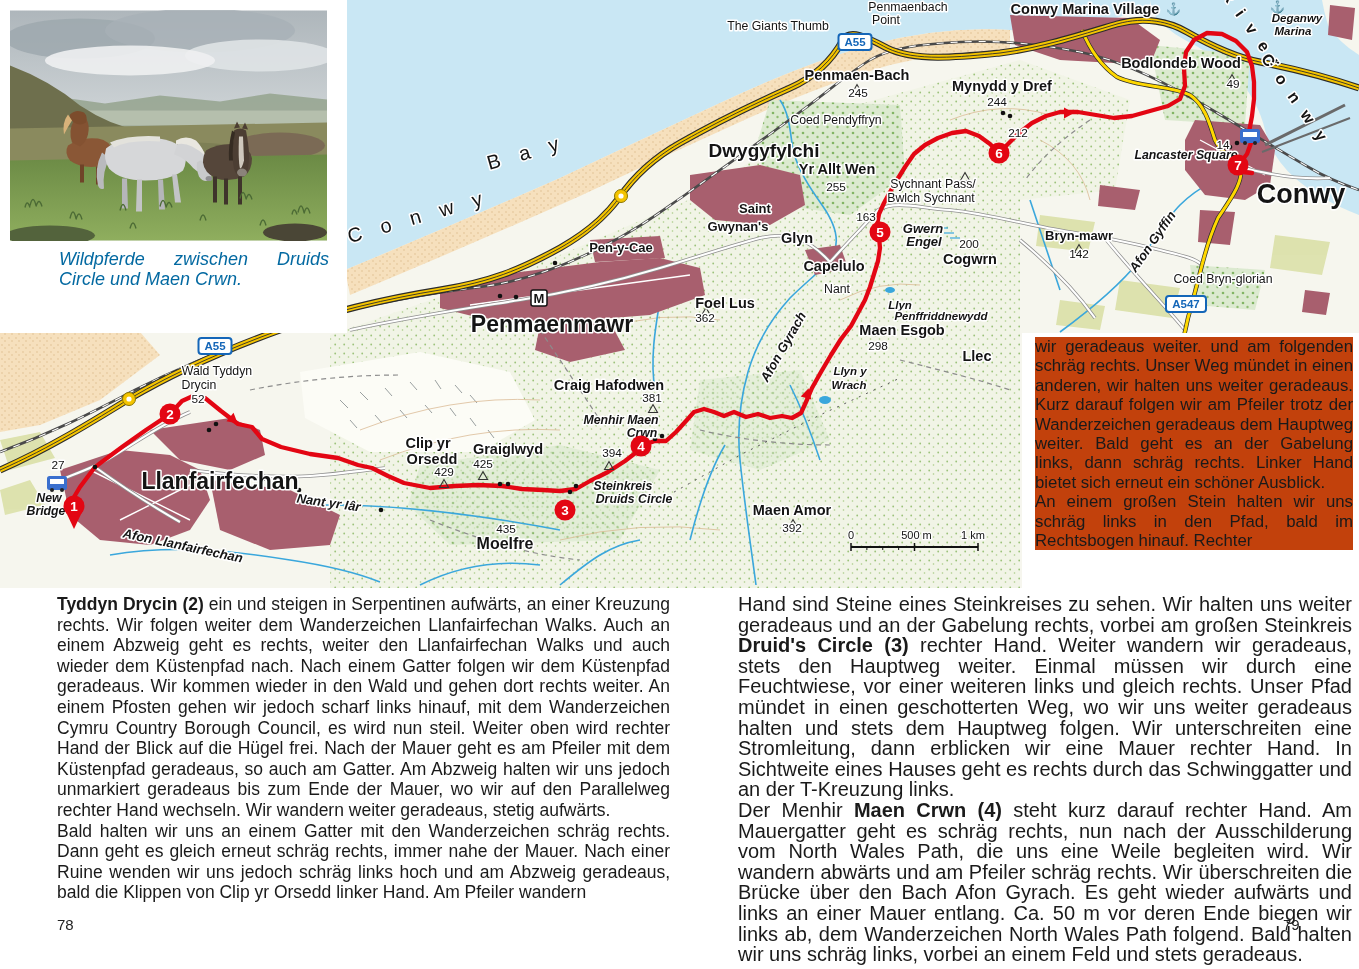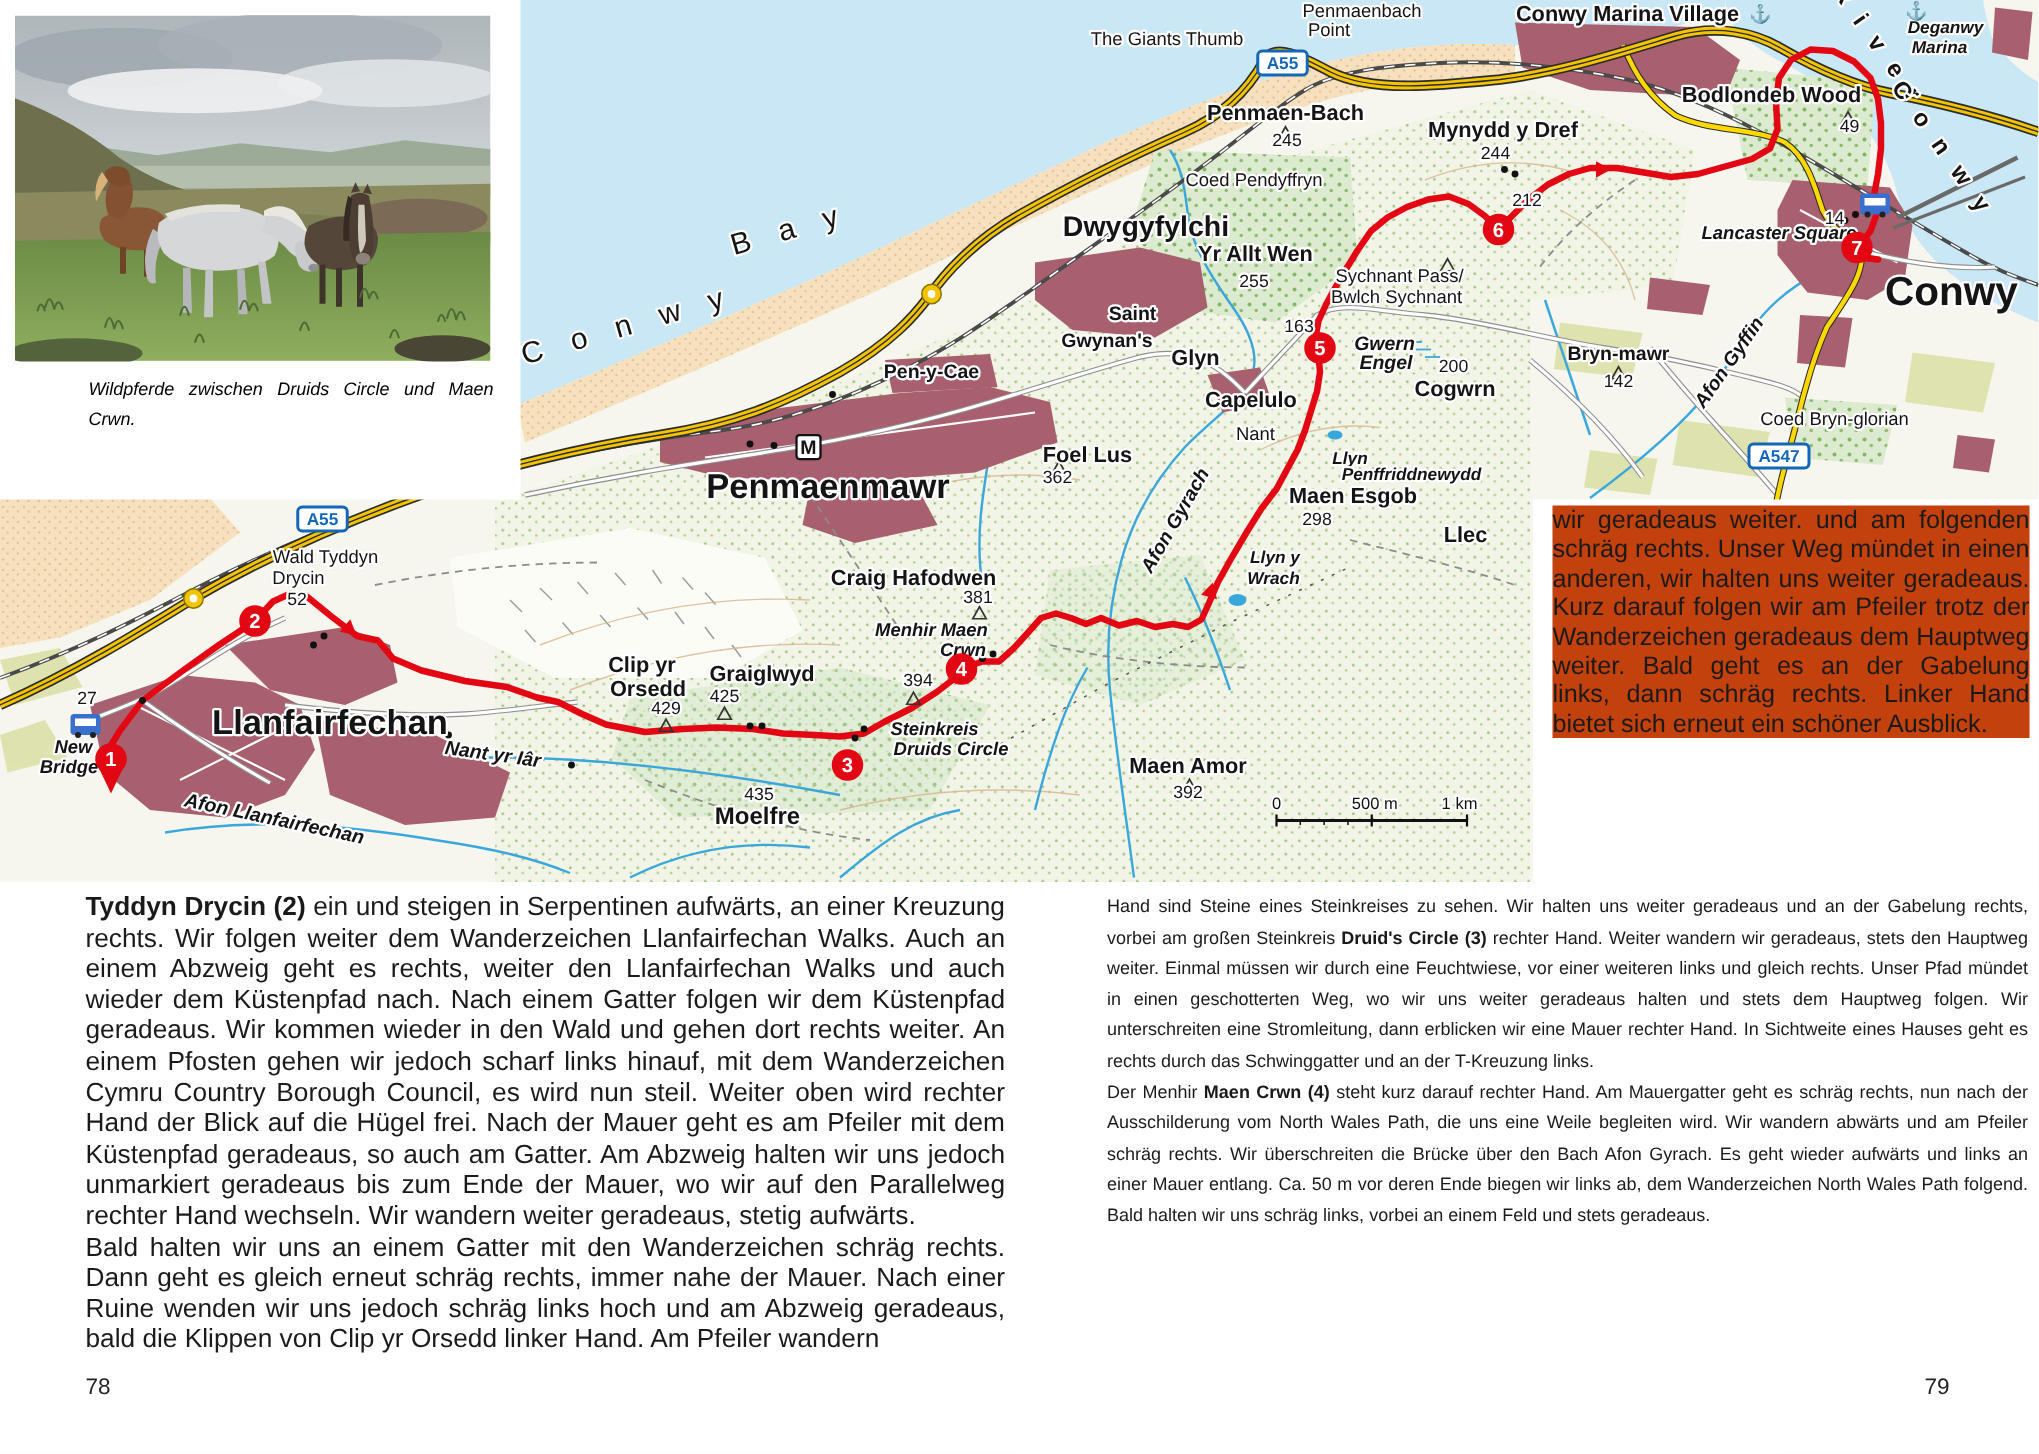--- a/index.html
+++ b/index.html
@@ -2,29 +2,29 @@
 <html><head>
 <meta charset="utf-8">
 <style>
   html,body{margin:0;padding:0;background:#fff;}
   .spread{position:relative;width:1359px;height:969px;background:#fff;overflow:hidden;
           font-family:"Liberation Sans",sans-serif;color:#1a1a1a;}
   #map{position:absolute;left:0;top:0;}
   .photo-box{position:absolute;left:0;top:0;width:347px;height:333px;background:#fff;}
   .photo-frame{position:absolute;left:10px;top:10px;width:317px;height:231px;}
   .caption{position:absolute;left:59px;top:250px;width:270px;margin:0;
-           font-style:italic;font-size:12px;line-height:19.5px;text-align:justify;color:#000000;}
+           font-style:italic;font-size:18px;line-height:19.5px;text-align:justify;color:#0369a1;}
   .col-left{position:absolute;left:57px;top:594px;width:613px;
             font-size:17.5px;line-height:20.6px;text-align:justify;}
   .col-left p,.col-bottom-right p,.col-right-narrow p{margin:0;}
   .col-right-narrow{position:absolute;left:1035px;top:337px;width:318px;background:#c2410c;
             font-size:16.8px;line-height:19.4px;text-align:justify;}
   .rn-bg{position:absolute;left:1022px;top:333px;width:337px;height:255px;background:#fff;}
   .col-bottom-right{position:absolute;left:738px;top:594px;width:614px;
-            font-size:12px;line-height:20.6px;text-align:justify;}
+            font-size:20px;line-height:20.6px;text-align:justify;}
   .pnum{position:absolute;top:916px;font-size:15px;color:#222;}
   .pnum-l{left:57px;}
   .pnum-r{left:1283px;}
   
   text.ml{font-family:"Liberation Sans",sans-serif;text-anchor:middle;fill:#141414;
           paint-order:stroke;stroke:#ffffff;stroke-width:3px;stroke-linejoin:round;}
   .xl{font-weight:700;font-size:27px;}
   .lg24{font-weight:700;font-size:23px;}
   .lg20{font-weight:700;font-size:19px;}
   .b16{font-weight:700;font-size:16px;}
@@ -498,20 +498,21 @@
         <path d="M230,188 q3,-12 6,0 M236,189 q3,-10 6,0"></path>
         <path d="M288,202 q3,-13 6,0 M294,203 q3,-11 6,0 M282,204 q2,-9 5,0"></path>
         <path d="M190,210 q3,-11 6,0 M120,218 q3,-11 6,0 M250,215 q3,-11 6,0"></path>
       </g>
     </svg>
     <p class="caption">Wildpferde zwischen Druids Circle und Maen Crwn.</p>
   </div>
 
   <div class="col-right-narrow">
     <p>wir geradeaus weiter. und am folgenden schräg rechts. Unser Weg mündet in einen anderen, wir halten uns weiter geradeaus. Kurz darauf folgen wir am Pfeiler trotz der Wanderzeichen geradeaus dem Hauptweg weiter. Bald geht es an der Gabelung links, dann schräg rechts. Linker Hand bietet sich erneut ein schöner Ausblick.</p>
+    <p>An einem großen Stein halten wir uns schräg links in den Pfad, bald im Rechtsbogen hinauf. Rechter</p>
   </div>
 
   <div class="col-left">
     <p><b>Tyddyn Drycin (2)</b><span> ein und steigen in Serpentinen aufwärts, an einer Kreuzung rechts. Wir folgen weiter dem Wanderzeichen Llanfairfechan Walks. Auch an einem Abzweig geht es rechts, weiter den Llanfairfechan Walks und auch wieder dem Küstenpfad nach. Nach einem Gatter folgen wir dem Küstenpfad geradeaus. Wir kommen wieder in den Wald und gehen dort rechts weiter. An einem Pfosten gehen wir jedoch scharf links hinauf, mit dem Wanderzeichen Cymru Country Borough Council, es wird nun steil. Weiter oben wird rechter Hand der Blick auf die Hügel frei. Nach der Mauer geht es am Pfeiler mit dem Küstenpfad geradeaus, so auch am Gatter. Am Abzweig halten wir uns jedoch unmarkiert geradeaus bis zum Ende der Mauer, wo wir auf den Parallelweg rechter Hand wechseln. Wir wandern weiter geradeaus, stetig aufwärts.</span></p>
     <p>Bald halten wir uns an einem Gatter mit den Wanderzeichen schräg rechts. Dann geht es gleich erneut schräg rechts, immer nahe der Mauer. Nach einer Ruine wenden wir uns jedoch schräg links hoch und am Abzweig geradeaus, bald die Klippen von Clip yr Orsedd linker Hand. Am Pfeiler wandern</p>
   </div>
 
   <div class="col-bottom-right">
     <p><span>Hand sind Steine eines Steinkreises zu sehen. Wir halten uns weiter geradeaus und an der Gabelung rechts, vorbei am großen Steinkreis </span><b>Druid's Circle (3)</b><span> rechter Hand. Weiter wandern wir geradeaus, stets den Hauptweg weiter. Einmal müssen wir durch eine Feuchtwiese, vor einer weiteren links und gleich rechts. Unser Pfad mündet in einen geschotterten Weg, wo wir uns weiter geradeaus halten und stets dem Hauptweg folgen. Wir unterschreiten eine Stromleitung, dann erblicken wir eine Mauer rechter Hand. In Sichtweite eines Hauses geht es rechts durch das Schwinggatter und an der T-Kreuzung links.</span></p>
     <p><span>Der Menhir </span><b>Maen Crwn (4)</b><span> steht kurz darauf rechter Hand. Am Mauergatter geht es schräg rechts, nun nach der Ausschilderung vom North Wales Path, die uns eine Weile begleiten wird. Wir wandern abwärts und am Pfeiler schräg rechts. Wir überschreiten die Brücke über den Bach Afon Gyrach. Es geht wieder aufwärts und links an einer Mauer entlang. Ca. 50 m vor deren Ende biegen wir links ab, dem Wanderzeichen North Wales Path folgend. Bald halten wir uns schräg links, vorbei an einem Feld und stets geradeaus.</span></p>

